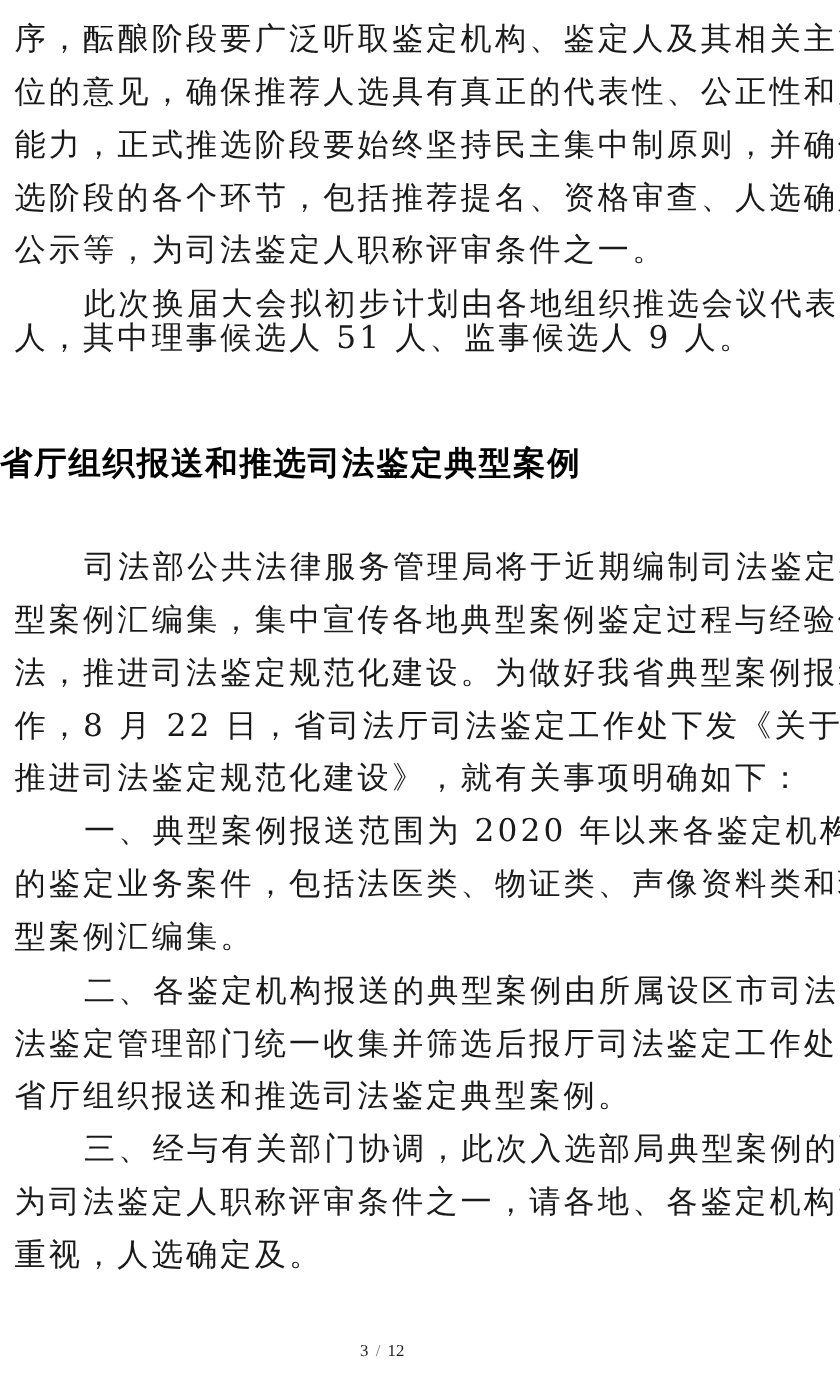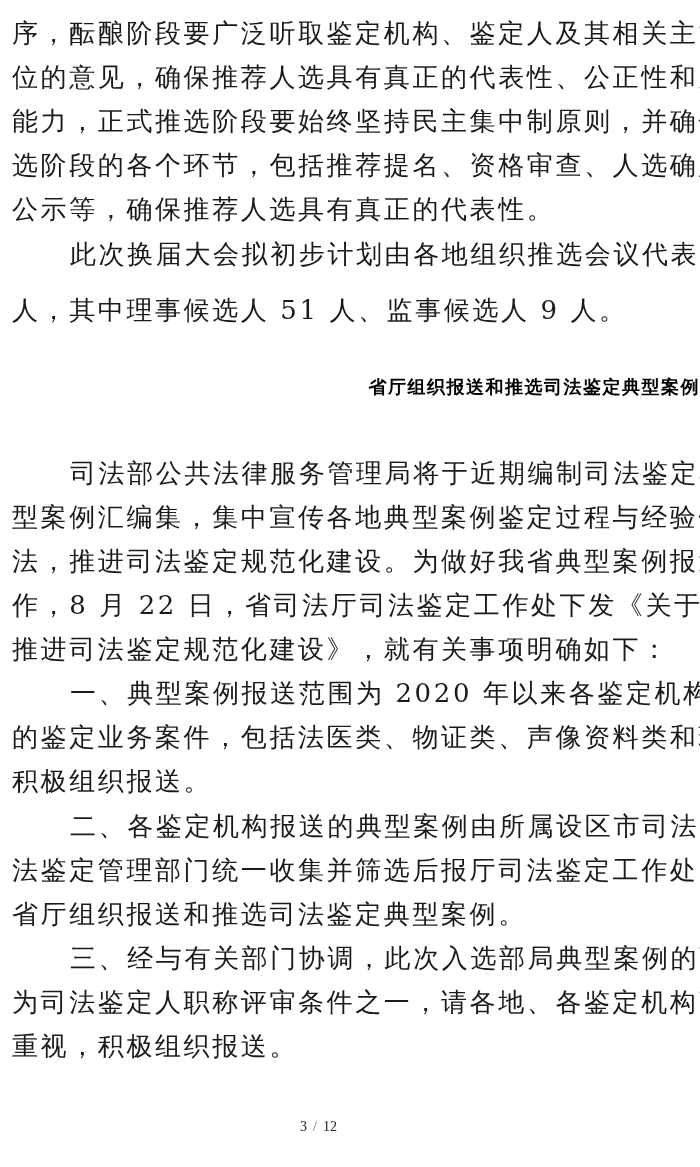--- a/index.html
+++ b/index.html
@@ -12,73 +12,73 @@
   .line {
     position: absolute; left: 12px; width: 662px;
     height: 44px; line-height: 44px;
     font-size: 26px; letter-spacing: 2.6px;
     white-space: nowrap; text-align: justify; text-align-last: justify;
   }
   .line.last { text-align-last: left; }
   .line.indent { left: 70px; width: 604px; }
   .heading {
     position: absolute; left: 0; width: 700px; top: 365px;
-    height: 44px; line-height: 44px; text-align: right;
+    height: 44px; line-height: 44px; text-align: left;
     font-family: "DejaVu Sans", "Liberation Sans", sans-serif;
-    font-weight: bold; font-size: 18px; letter-spacing: 1.5px; color: #000;
+    font-weight: bold; font-size: 27px; letter-spacing: 1.5px; color: #000;
   }
   .footer {
     position: absolute; left: 0; width: 637px; top: 1117px;
     text-align: center; font-size: 14px; line-height: 20px; color: #222;
     font-family: "Liberation Serif", "DejaVu Serif", serif;
   }
   .footer .sep { color: #777; margin: 0 6px; }
 </style>
 </head>
 <body>
 
 <div class="page">
 
   <div>
     <div class="line" style="top:11px">序，酝酿阶段要广泛听取鉴定机构、鉴定人及其相关主管单</div>
     <div class="line" style="top:55px">位的意见，确保推荐人选具有真正的代表性、公正性和履职</div>
     <div class="line" style="top:99px">能力，正式推选阶段要始终坚持民主集中制原则，并确保推</div>
     <div class="line" style="top:143px">选阶段的各个环节，包括推荐提名、资格审查、人选确定及</div>
-    <div class="line last" style="top:187px">公示等，确保推荐人选具有真正的代表性。</div>
+    <div class="line last" style="top:187px">公示等，为司法鉴定人职称评审条件之一。</div>
   </div>
 
   <div>
     <div class="line indent" style="top:232px">此次换届大会拟初步计划由各地组织推选会议代表 121</div>
-    <div class="line last" style="top:288px">人，其中理事候选人 51 人、监事候选人 9 人。</div>
+    <div class="line last" style="top:260px">人，其中理事候选人 51 人、监事候选人 9 人。</div>
   </div>
 
   <div class="heading">省厅组织报送和推选司法鉴定典型案例</div>
 
   <div>
     <div class="line indent" style="top:451px">司法部公共法律服务管理局将于近期编制司法鉴定典</div>
     <div class="line" style="top:495px">型案例汇编集，集中宣传各地典型案例鉴定过程与经验做</div>
     <div class="line" style="top:539px">法，推进司法鉴定规范化建设。为做好我省典型案例报送工</div>
     <div class="line" style="top:583px">作，8 月 22 日，省司法厅司法鉴定工作处下发《关于报送司</div>
     <div class="line last" style="top:627px">推进司法鉴定规范化建设》，就有关事项明确如下：</div>
   </div>
 
   <div>
     <div class="line indent" style="top:671px">一、典型案例报送范围为 2020 年以来各鉴定机构办理</div>
     <div class="line" style="top:715px">的鉴定业务案件，包括法医类、物证类、声像资料类和环境</div>
-    <div class="line last" style="top:759px">积极组织报送。</div>
+    <div class="line last" style="top:759px">型案例汇编集。</div>
   </div>
 
   <div>
     <div class="line indent" style="top:804px">二、各鉴定机构报送的典型案例由所属设区市司法局司</div>
     <div class="line" style="top:848px">法鉴定管理部门统一收集并筛选后报厅司法鉴定工作处，省</div>
     <div class="line last" style="top:892px">省厅组织报送和推选司法鉴定典型案例。</div>
   </div>
 
   <div>
     <div class="line indent" style="top:936px">三、经与有关部门协调，此次入选部局典型案例的可作</div>
     <div class="line" style="top:980px">为司法鉴定人职称评审条件之一，请各地、各鉴定机构高度</div>
-    <div class="line last" style="top:1024px">重视，积极组织报送。</div>
+    <div class="line last" style="top:1024px">重视，人选确定及。</div>
   </div>
 
   <div class="footer">
     <span>3</span><span class="sep">/</span><span>12</span>
   </div>
 </div>
 
 </body></html>

